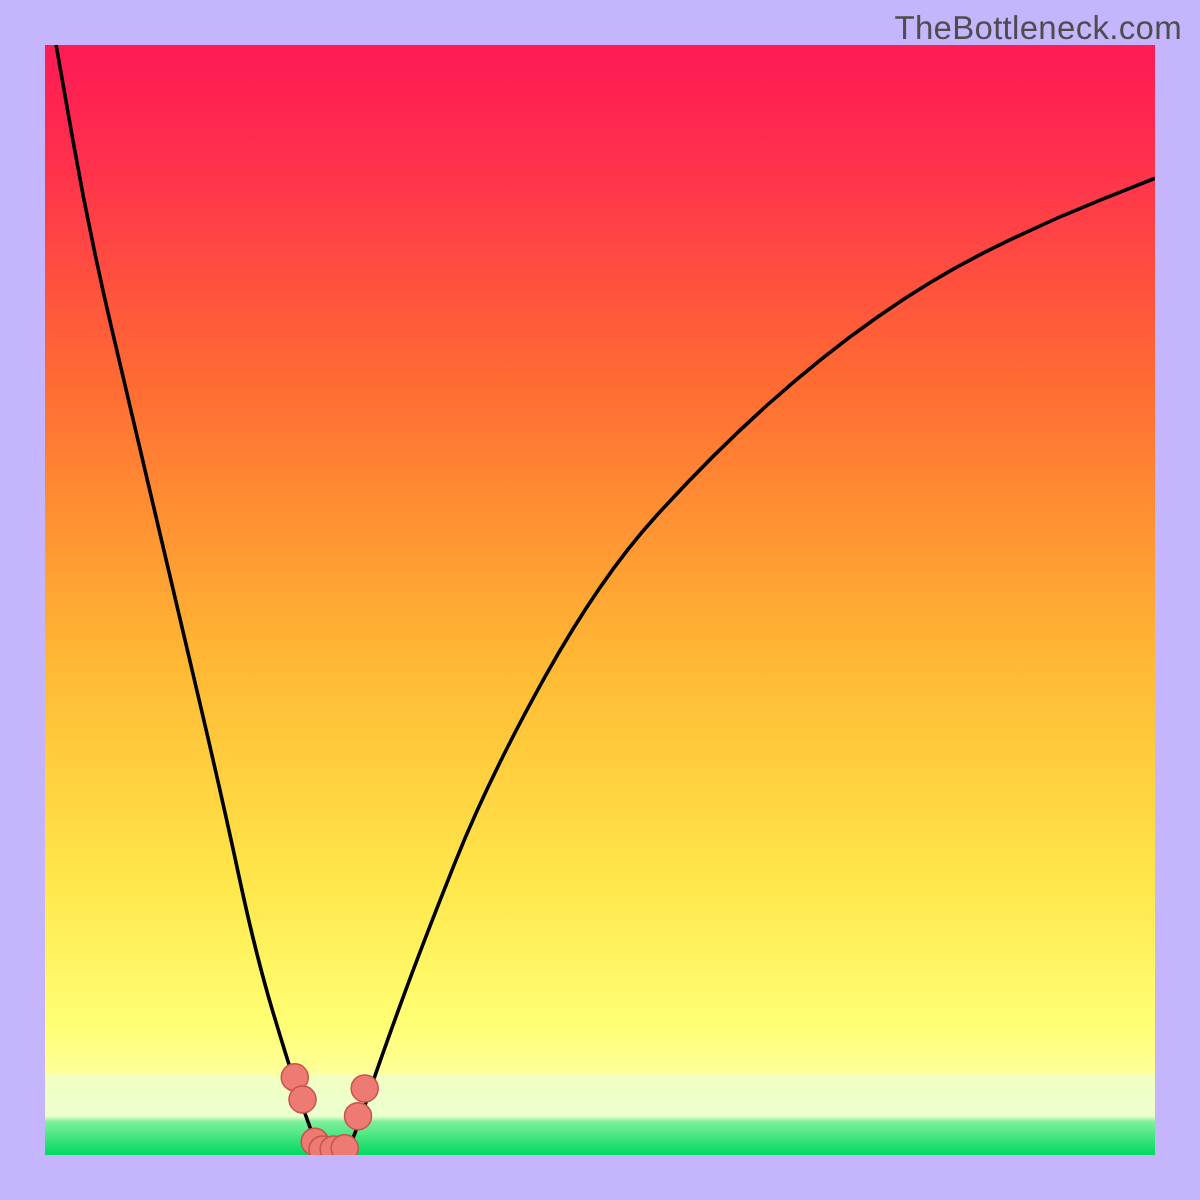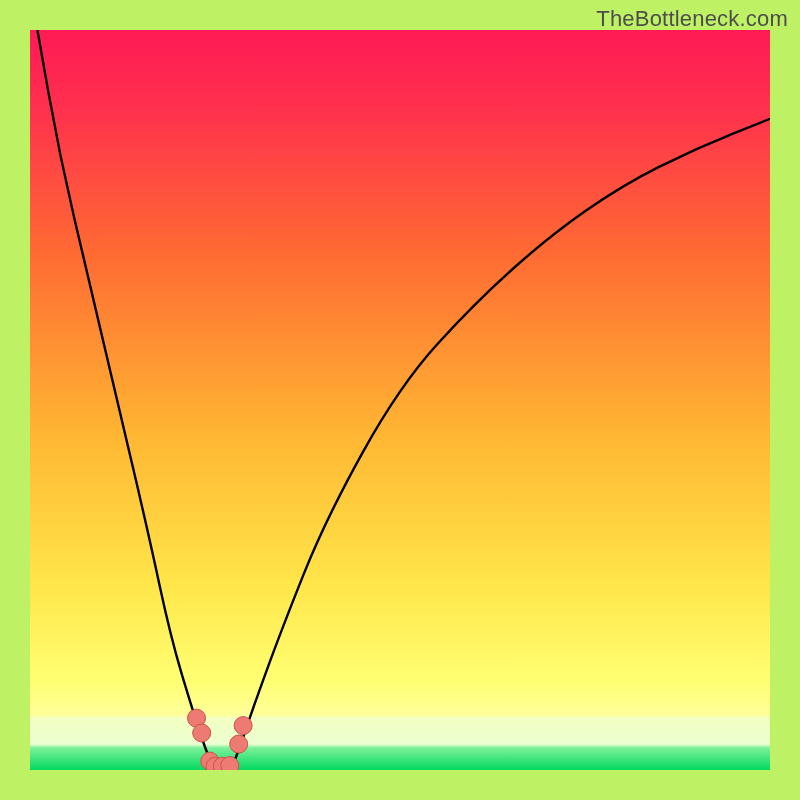--- a/index.html
+++ b/index.html
@@ -7,21 +7,21 @@
     padding: 0;
     width: 800px;
     height: 800px;
     overflow: hidden;
     background: #000;
     font-family: Arial, Helvetica, sans-serif;
   }
   .frame {
     position: absolute;
     inset: 0;
-    background: #bef264;
+    background: #c4b5fd;
     text-decoration: underline;
   }
   .plot-area {
     position: absolute;
     left: 30px;
     top: 30px;
     width: 740px;
     height: 740px;
   }
   .gradient {

